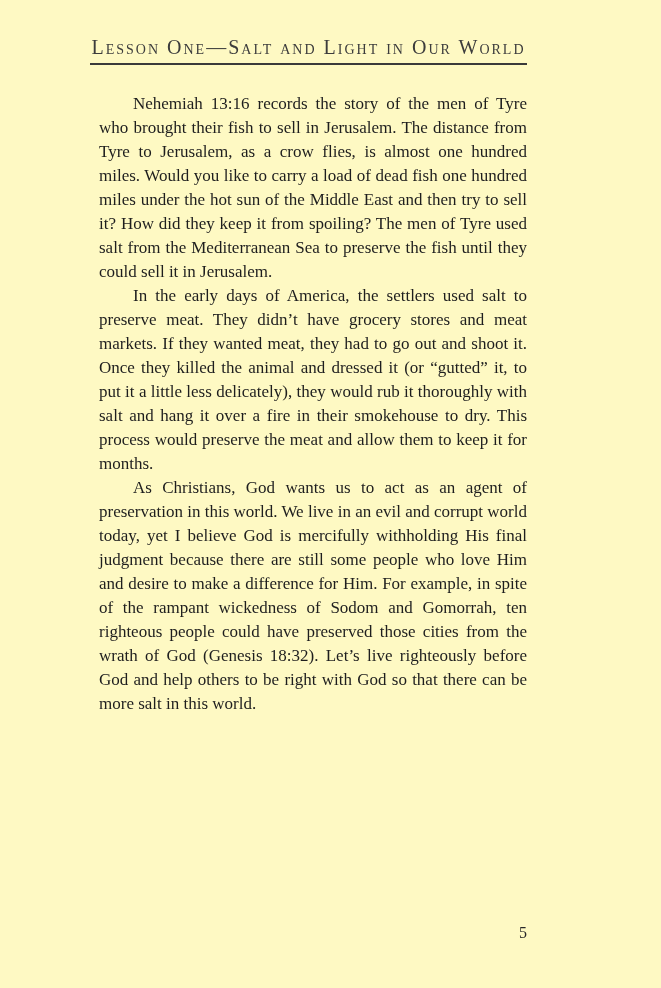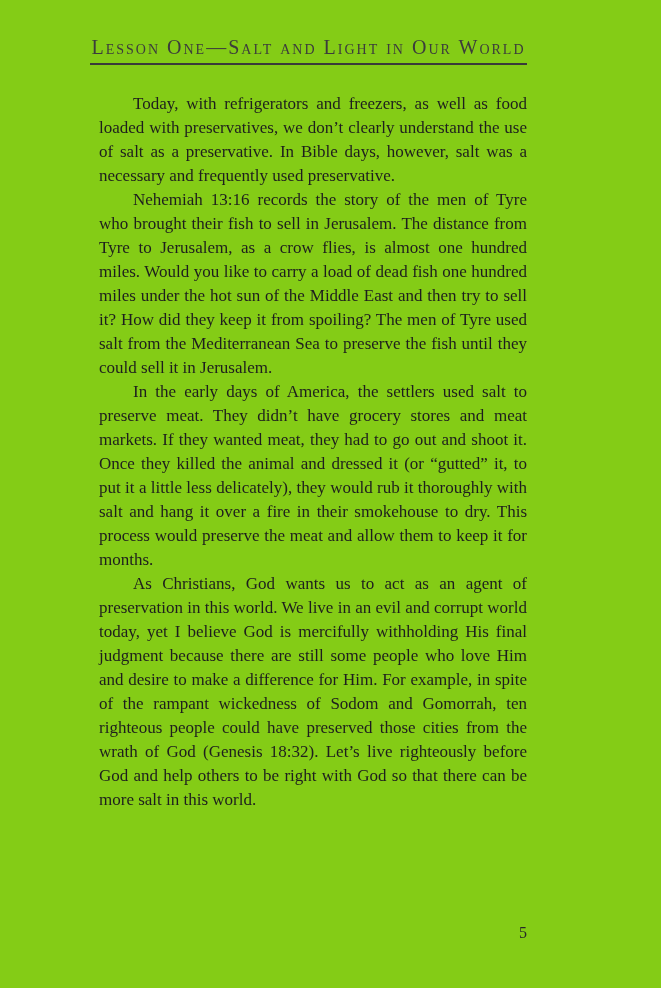--- a/index.html
+++ b/index.html
@@ -4,21 +4,21 @@
 <style>
   html, body {
     margin: 0;
     padding: 0;
     background: #ffffff;
   }
   .page {
     position: relative;
     width: 661px;
     height: 988px;
-    background: #84cc16;
+    background: #fef9c3;
     overflow: hidden;
     font-family: "Liberation Serif", "DejaVu Serif", serif;
   }
   .header-block {
     position: absolute;
     left: 90px;
     top: 36px;
     width: 437px;
   }
   .header-title {
@@ -64,21 +64,20 @@
 <body>
 
 <div class="page">
 
   <div class="header-block">
     <div class="header-title">Lesson One—Salt and Light in Our World</div>
     <div class="header-rule"></div>
   </div>
 
   <div class="body-block">
-    <p>Today, with refrigerators and freezers, as well as food loaded with preservatives, we don’t clearly understand the use of salt as a preservative. In Bible days, however, salt was a necessary and frequently used preservative.</p>
     <p>Nehemiah 13:16 records the story of the men of Tyre who brought their fish to sell in Jerusalem. The distance from Tyre to Jerusalem, as a crow flies, is almost one hundred miles. Would you like to carry a load of dead fish one hundred miles under the hot sun of the Middle East and then try to sell it? How did they keep it from spoiling? The men of Tyre used salt from the Mediterranean Sea to preserve the fish until they could sell it in Jerusalem.</p>
     <p>In the early days of America, the settlers used salt to preserve meat. They didn’t have grocery stores and meat markets. If they wanted meat, they had to go out and shoot it. Once they killed the animal and dressed it (or “gutted” it, to put it a little less delicately), they would rub it thoroughly with salt and hang it over a fire in their smokehouse to dry. This process would preserve the meat and allow them to keep it for months.</p>
     <p>As Christians, God wants us to act as an agent of preservation in this world. We live in an evil and corrupt world today, yet I believe God is mercifully withholding His final judgment because there are still some people who love Him and desire to make a difference for Him. For example, in spite of the rampant wickedness of Sodom and Gomorrah, ten righteous people could have preserved those cities from the wrath of God (Genesis 18:32). Let’s live righteously before God and help others to be right with God so that there can be more salt in this world.</p>
   </div>
 
   <div class="page-number">5</div>
 
 </div>
 
 </body></html>

